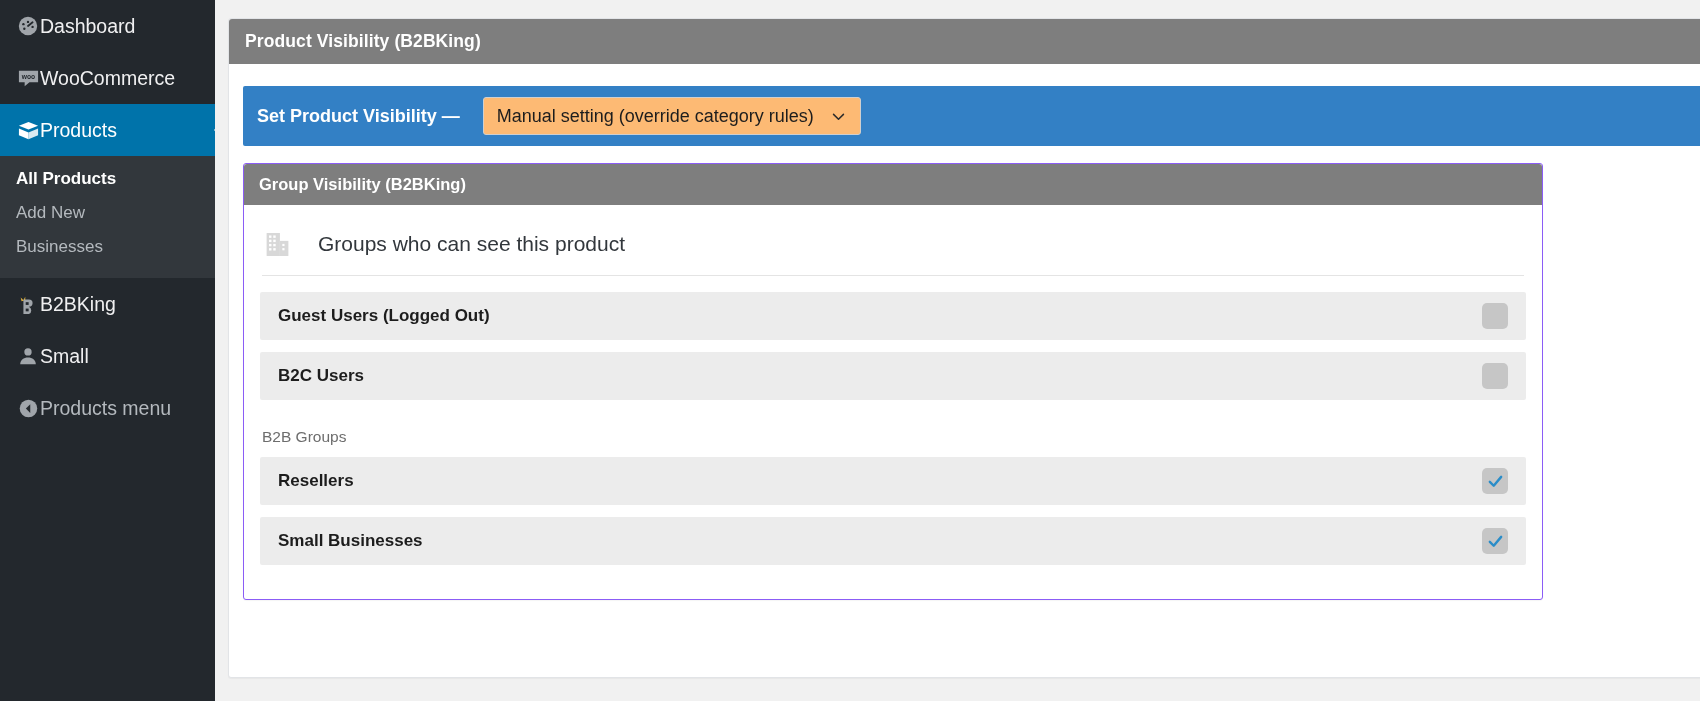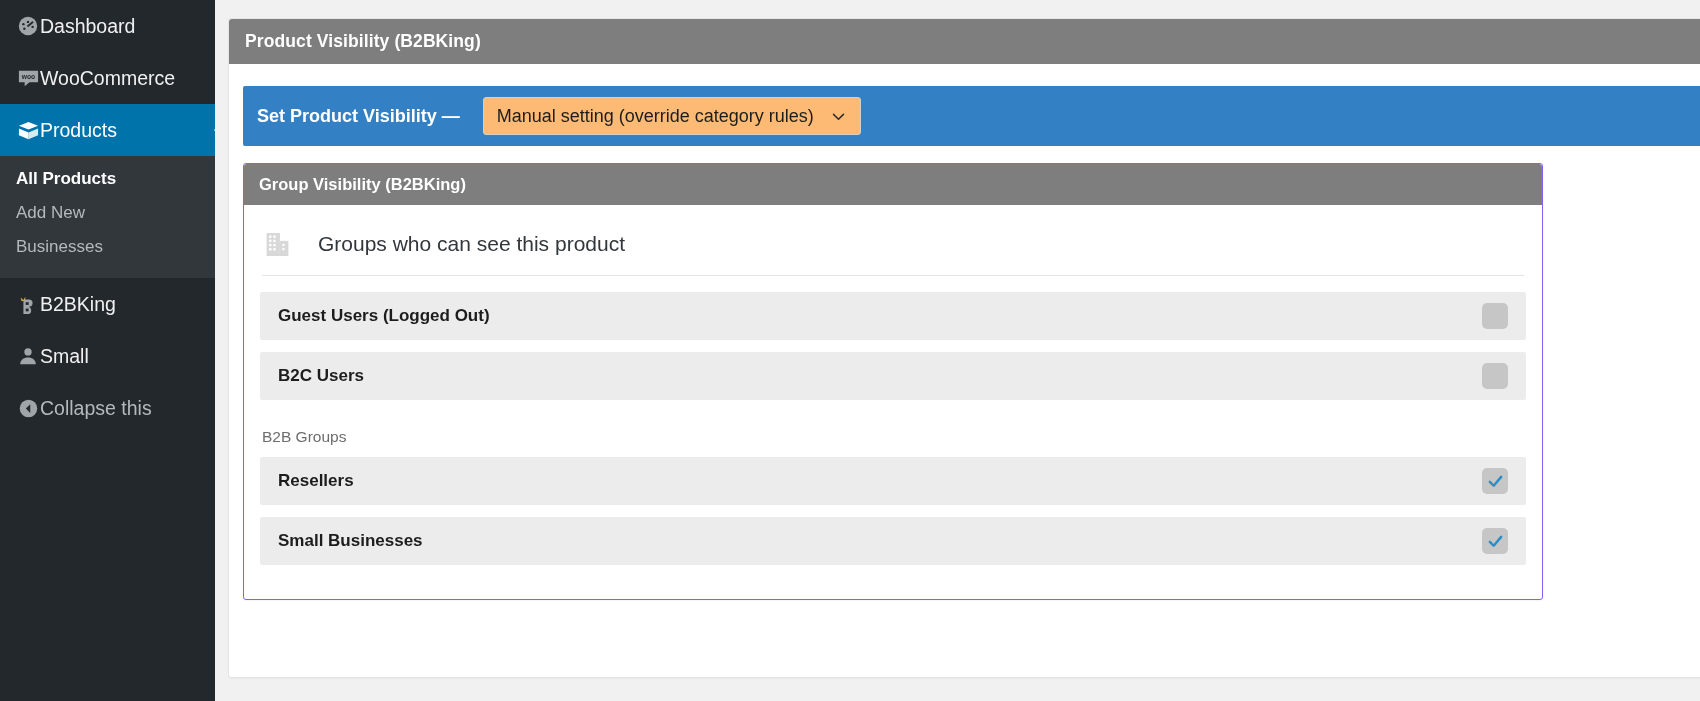--- a/index.html
+++ b/index.html
@@ -196,21 +196,21 @@
       <span class="mi-label">Small</span>
     </div>
 
     <div class="menu-item">
       <span class="icon-slot">
         <svg width="21" height="21" viewBox="0 0 24 24">
           <circle cx="12" cy="12" r="10" fill="#a0a5aa"></circle>
           <path d="M14 7 L9 12 L14 17 Z" fill="#23282d"></path>
         </svg>
       </span>
-      <span class="mi-label" style="color:#b4b9be">Collapse this</span>
+      <span class="mi-label" style="color:#b4b9be">Products menu</span>
     </div>
   </nav>
 
   <main class="content">
     <section class="outer-panel">
 
       <div class="panel-head">Product Visibility (B2BKing)</div>
 
       <div class="panel-body">
 

